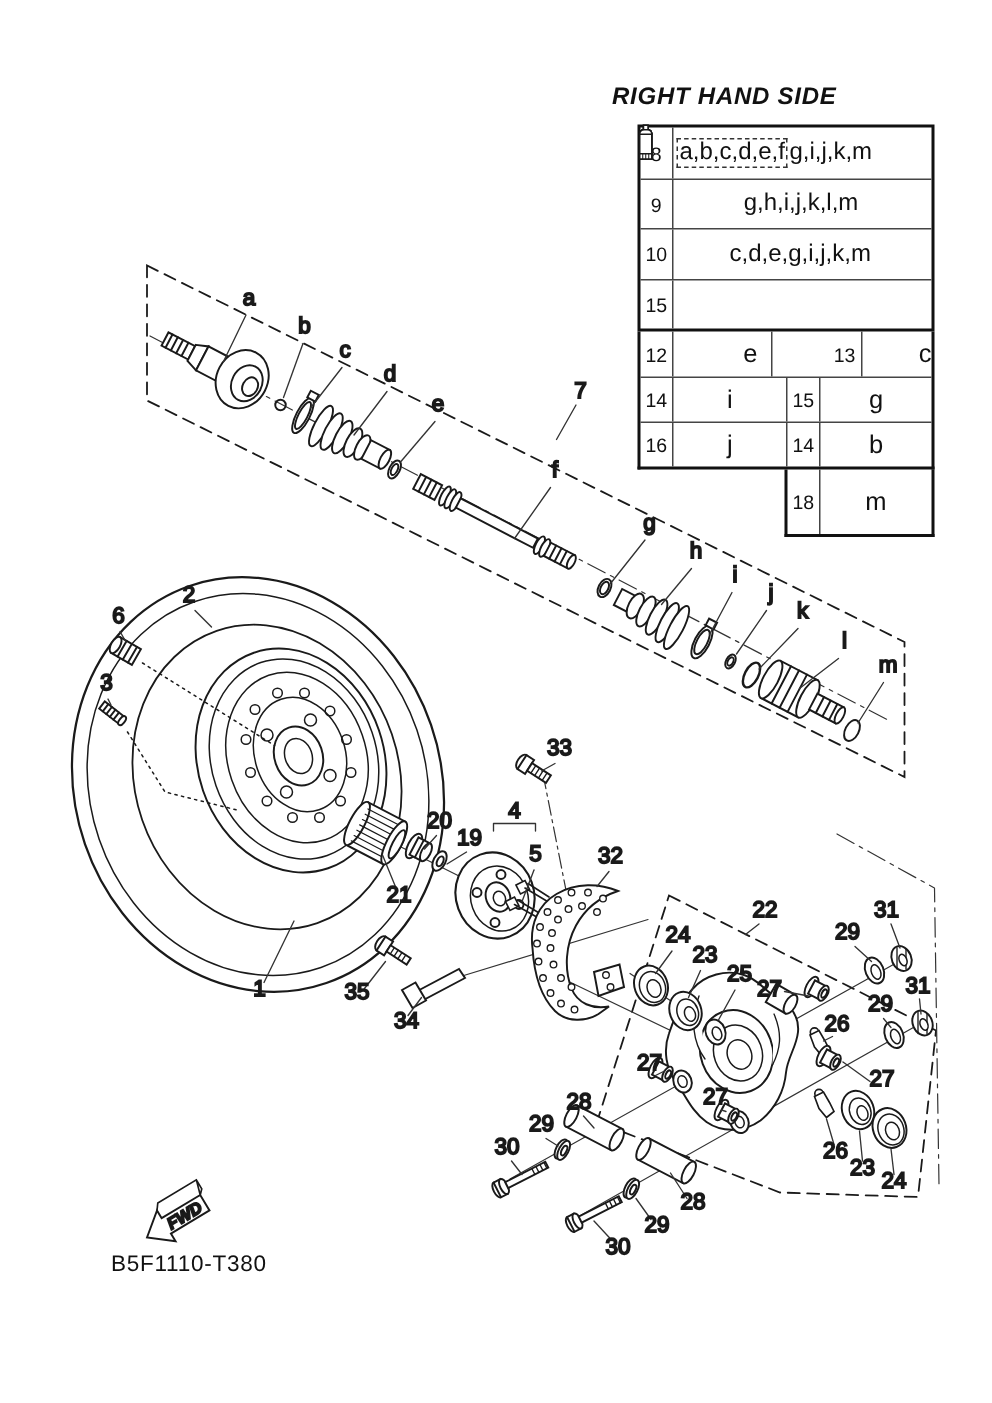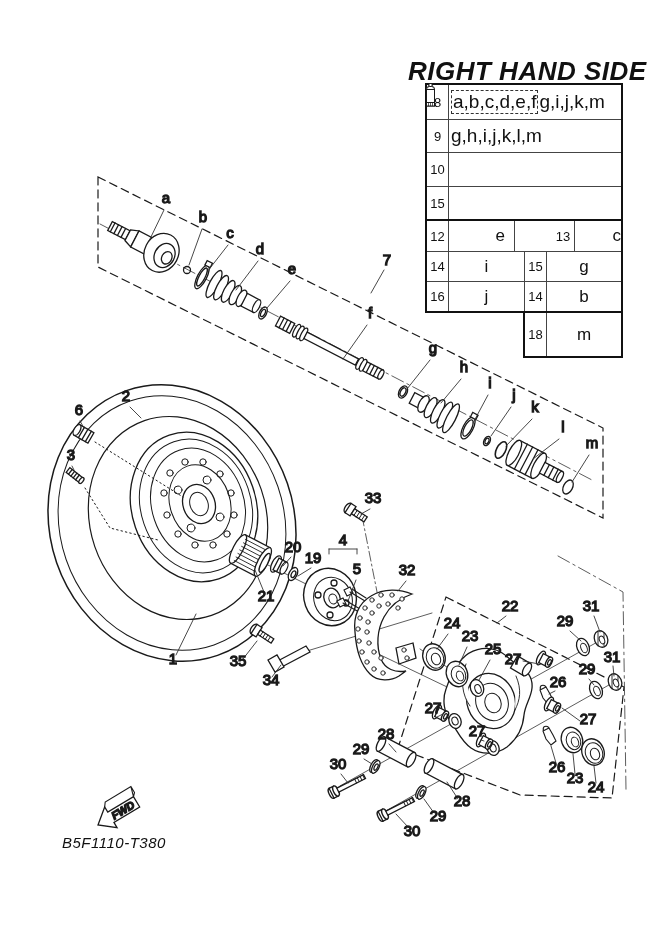--- a/index.html
+++ b/index.html
@@ -1,30 +1,30 @@
 <!DOCTYPE html>
 <html><head>
 <meta charset="utf-8">
 <style>
   html,body{margin:0;padding:0;background:#fff;}
   .page{position:relative;width:661px;height:935px;background:#fff;overflow:hidden;
         font-family:"Liberation Sans",sans-serif;color:#111;}
   .page svg{position:absolute;left:0;top:0;}
-  .title{position:absolute;left:408px;top:56px;width:230px;font-size:26px;font-style:italic;
+  .title{position:absolute;left:408px;top:56px;width:230px;font-size:16px;font-style:italic;
          font-weight:600;letter-spacing:.5px;white-space:nowrap;}
-  .partnum{position:absolute;left:62px;top:834px;font-size:15px;letter-spacing:.5px;font-style:italic;}
+  .partnum{position:absolute;left:74px;top:834px;font-size:15px;letter-spacing:.5px;}
   
   .ptable{position:absolute;left:425px;top:83px;width:198px;box-sizing:border-box;}
   .ptable *{box-sizing:border-box;}
   .secA{border:2px solid #111;}
   .rowF{display:flex;height:33px;border-top:1px solid #444;}
   .rowF:first-child{border-top:none;}
   .numc{width:22px;border-right:1px solid #444;display:flex;align-items:center;justify-content:center;
         font-size:13px;flex:none;}
-  .letc{flex:1;display:flex;align-items:center;font-size:19px;padding-left:2px;white-space:nowrap;}
+  .letc{flex:1;display:flex;align-items:center;font-size:16px;padding-left:2px;white-space:nowrap;justify-content:center;}
   .boxed{border:1px dashed #333;padding:0 1px;margin-right:1px;}
   .tube{margin-left:4px;flex:none;}
   .tube.end{margin-left:auto;margin-right:1px;}
   .secB{border:2px solid #111;border-top:none;}
   .rowP{display:flex;height:30px;border-top:1px solid #444;}
   .rowP:first-child{border-top:none;gap:38px;}
   .valc{width:76px;border-right:1px solid #444;display:flex;align-items:center;justify-content:center;
         font-size:17px;}
   .valc.last{flex:1;border-right:none;}
   .secC{margin-left:98px;width:100px;border:2px solid #111;border-top:none;display:flex;height:45px;}
@@ -543,20 +543,45 @@
           <rect x="1.5" y="6.5" width="8" height="13"></rect>
                   <rect x="1.5" y="19.5" width="8" height="3.5"></rect>
           <path d="M3.5,19.5 L3.5,23 M5.5,19.5 L5.5,23 M7.5,19.5 L7.5,23" stroke-width="0.7"></path>
                 </g>
               </svg>
         </span>
       </div>
     </div>
     <div class="rowF" style="height:34px;">
       <div class="numc">10</div>
+      <div class="letc" style="padding-left:1px;">
+        <span>c,d,e,g,i,j,k,m</span>
+        <span class="tube" style="margin-left:2px;">
+          <svg width="11" height="24" viewBox="0 0 11 24">
+                <g fill="#fff" stroke="#1a1a1a" stroke-width="1">
+          <rect x="4" y="0.5" width="3" height="3"></rect>
+                  <path d="M1.5,6.5 Q1.5,3.5 4.5,3.5 L6.5,3.5 Q9.5,3.5 9.5,6.5"></path>
+          <rect x="1.5" y="6.5" width="8" height="13"></rect>
+                  <rect x="1.5" y="19.5" width="8" height="3.5"></rect>
+          <path d="M3.5,19.5 L3.5,23 M5.5,19.5 L5.5,23 M7.5,19.5 L7.5,23" stroke-width="0.7"></path>
+                </g>
+              </svg>
+        </span>
+        <span class="tube" style="margin-left:2px;">
+          <svg width="11" height="24" viewBox="0 0 11 24">
+                <g fill="#fff" stroke="#1a1a1a" stroke-width="1">
+          <rect x="4" y="0.5" width="3" height="3"></rect>
+                  <path d="M1.5,6.5 Q1.5,3.5 4.5,3.5 L6.5,3.5 Q9.5,3.5 9.5,6.5"></path>
+          <rect x="1.5" y="6.5" width="8" height="13"></rect>
+                  <rect x="1.5" y="19.5" width="8" height="3.5"></rect>
+          <path d="M3.5,19.5 L3.5,23 M5.5,19.5 L5.5,23 M7.5,19.5 L7.5,23" stroke-width="0.7"></path>
+                </g>
+              </svg>
+        </span>
+      </div>
     </div>
     <div class="rowF">
       <div class="numc">15</div>
     </div>
   </div>
   <div class="secB">
     <div class="rowP">
       <div class="numc">12</div>
       <div class="valc">e</div>
       <div class="numc">13</div>

